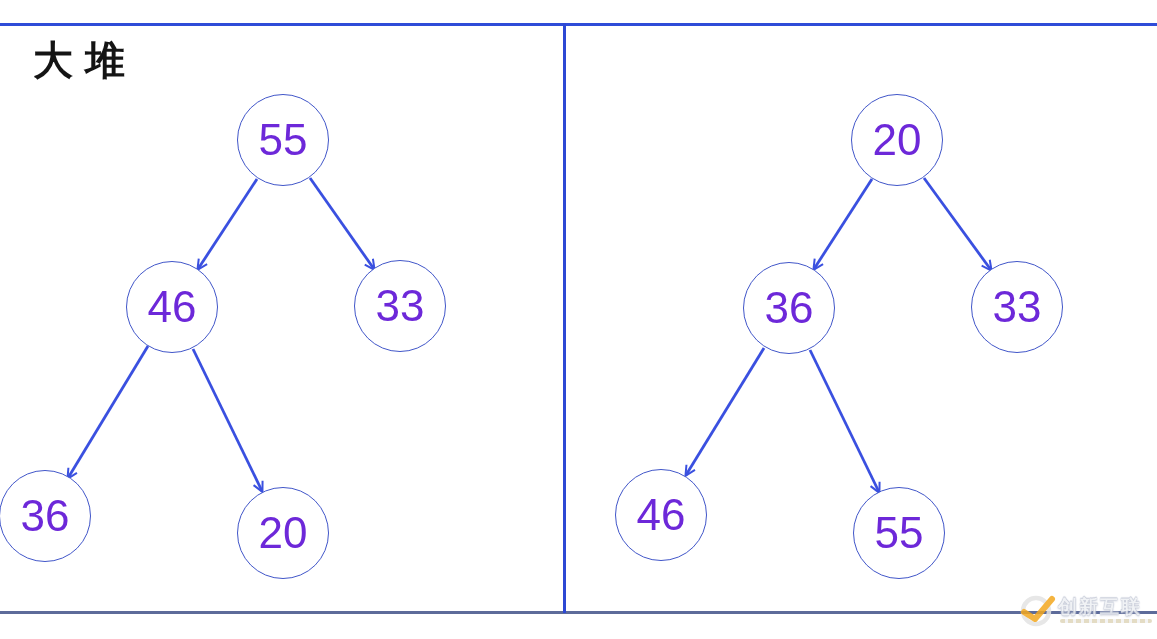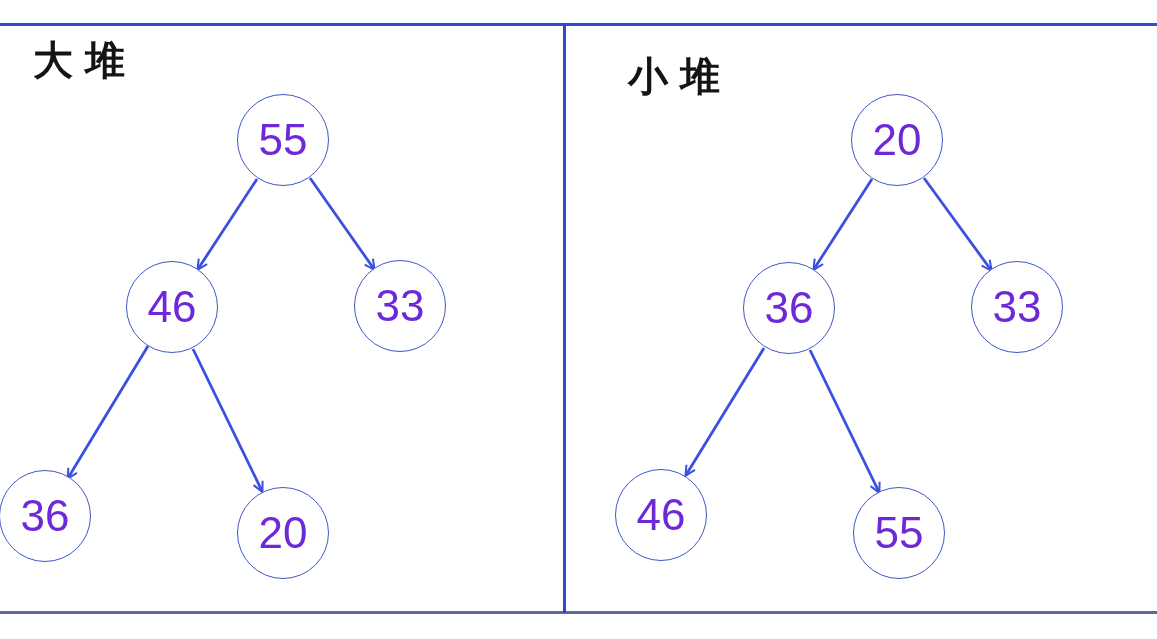--- a/index.html
+++ b/index.html
@@ -47,21 +47,20 @@
 </head>
 <body>
 
 <div class="canvas">
 
   <div class="hline top"></div>
   <div class="hline bottom"></div>
   <div class="vdivider"></div>
 
   <div class="panel-label left">大堆</div>
-  <div class="panel-label right">小堆</div>
 
   <svg class="edges" width="1157" height="639" viewBox="0 0 1157 639">
     <defs>
       <marker id="openArrow" markerUnits="userSpaceOnUse" markerWidth="16" markerHeight="16" refX="11" refY="7" orient="auto">
         <path d="M2,2 L12,7 L2,12" fill="none" stroke="#3a50e0" stroke-width="2"></path>
       </marker>
     </defs>
 
     <line x1="257" y1="179" x2="198" y2="269" stroke="#3a50e0" stroke-width="2.8" marker-end="url(#openArrow)"></line>
     <line x1="310" y1="178" x2="374" y2="269" stroke="#3a50e0" stroke-width="2.8" marker-end="url(#openArrow)"></line>
@@ -79,14 +78,22 @@
   <div class="node" style="left:354px;top:260px;">33</div>
   <div class="node" style="left:-1px;top:470px;">36</div>
   <div class="node" style="left:237px;top:487px;">20</div>
 
   <div class="node" style="left:851px;top:94px;">20</div>
   <div class="node" style="left:743px;top:262px;">36</div>
   <div class="node" style="left:971px;top:261px;">33</div>
   <div class="node" style="left:615px;top:469px;">46</div>
   <div class="node" style="left:853px;top:487px;">55</div>
 
+  <div class="watermark">
+    <svg class="wm-icon" width="40" height="40" viewBox="0 0 40 40">
+      <circle cx="18" cy="21" r="13" fill="none" stroke="#e3e3e3" stroke-width="4.5"></circle>
+      <path d="M6,22 L17,29 L34,9" fill="none" stroke="#f3a81f" stroke-width="6" stroke-linecap="round" stroke-linejoin="round"></path>
+    </svg>
+    <span class="wm-text">创新互联</span>
+    <span class="wm-substrip"></span>
+  </div>
 
 </div>
 
 </body></html>

